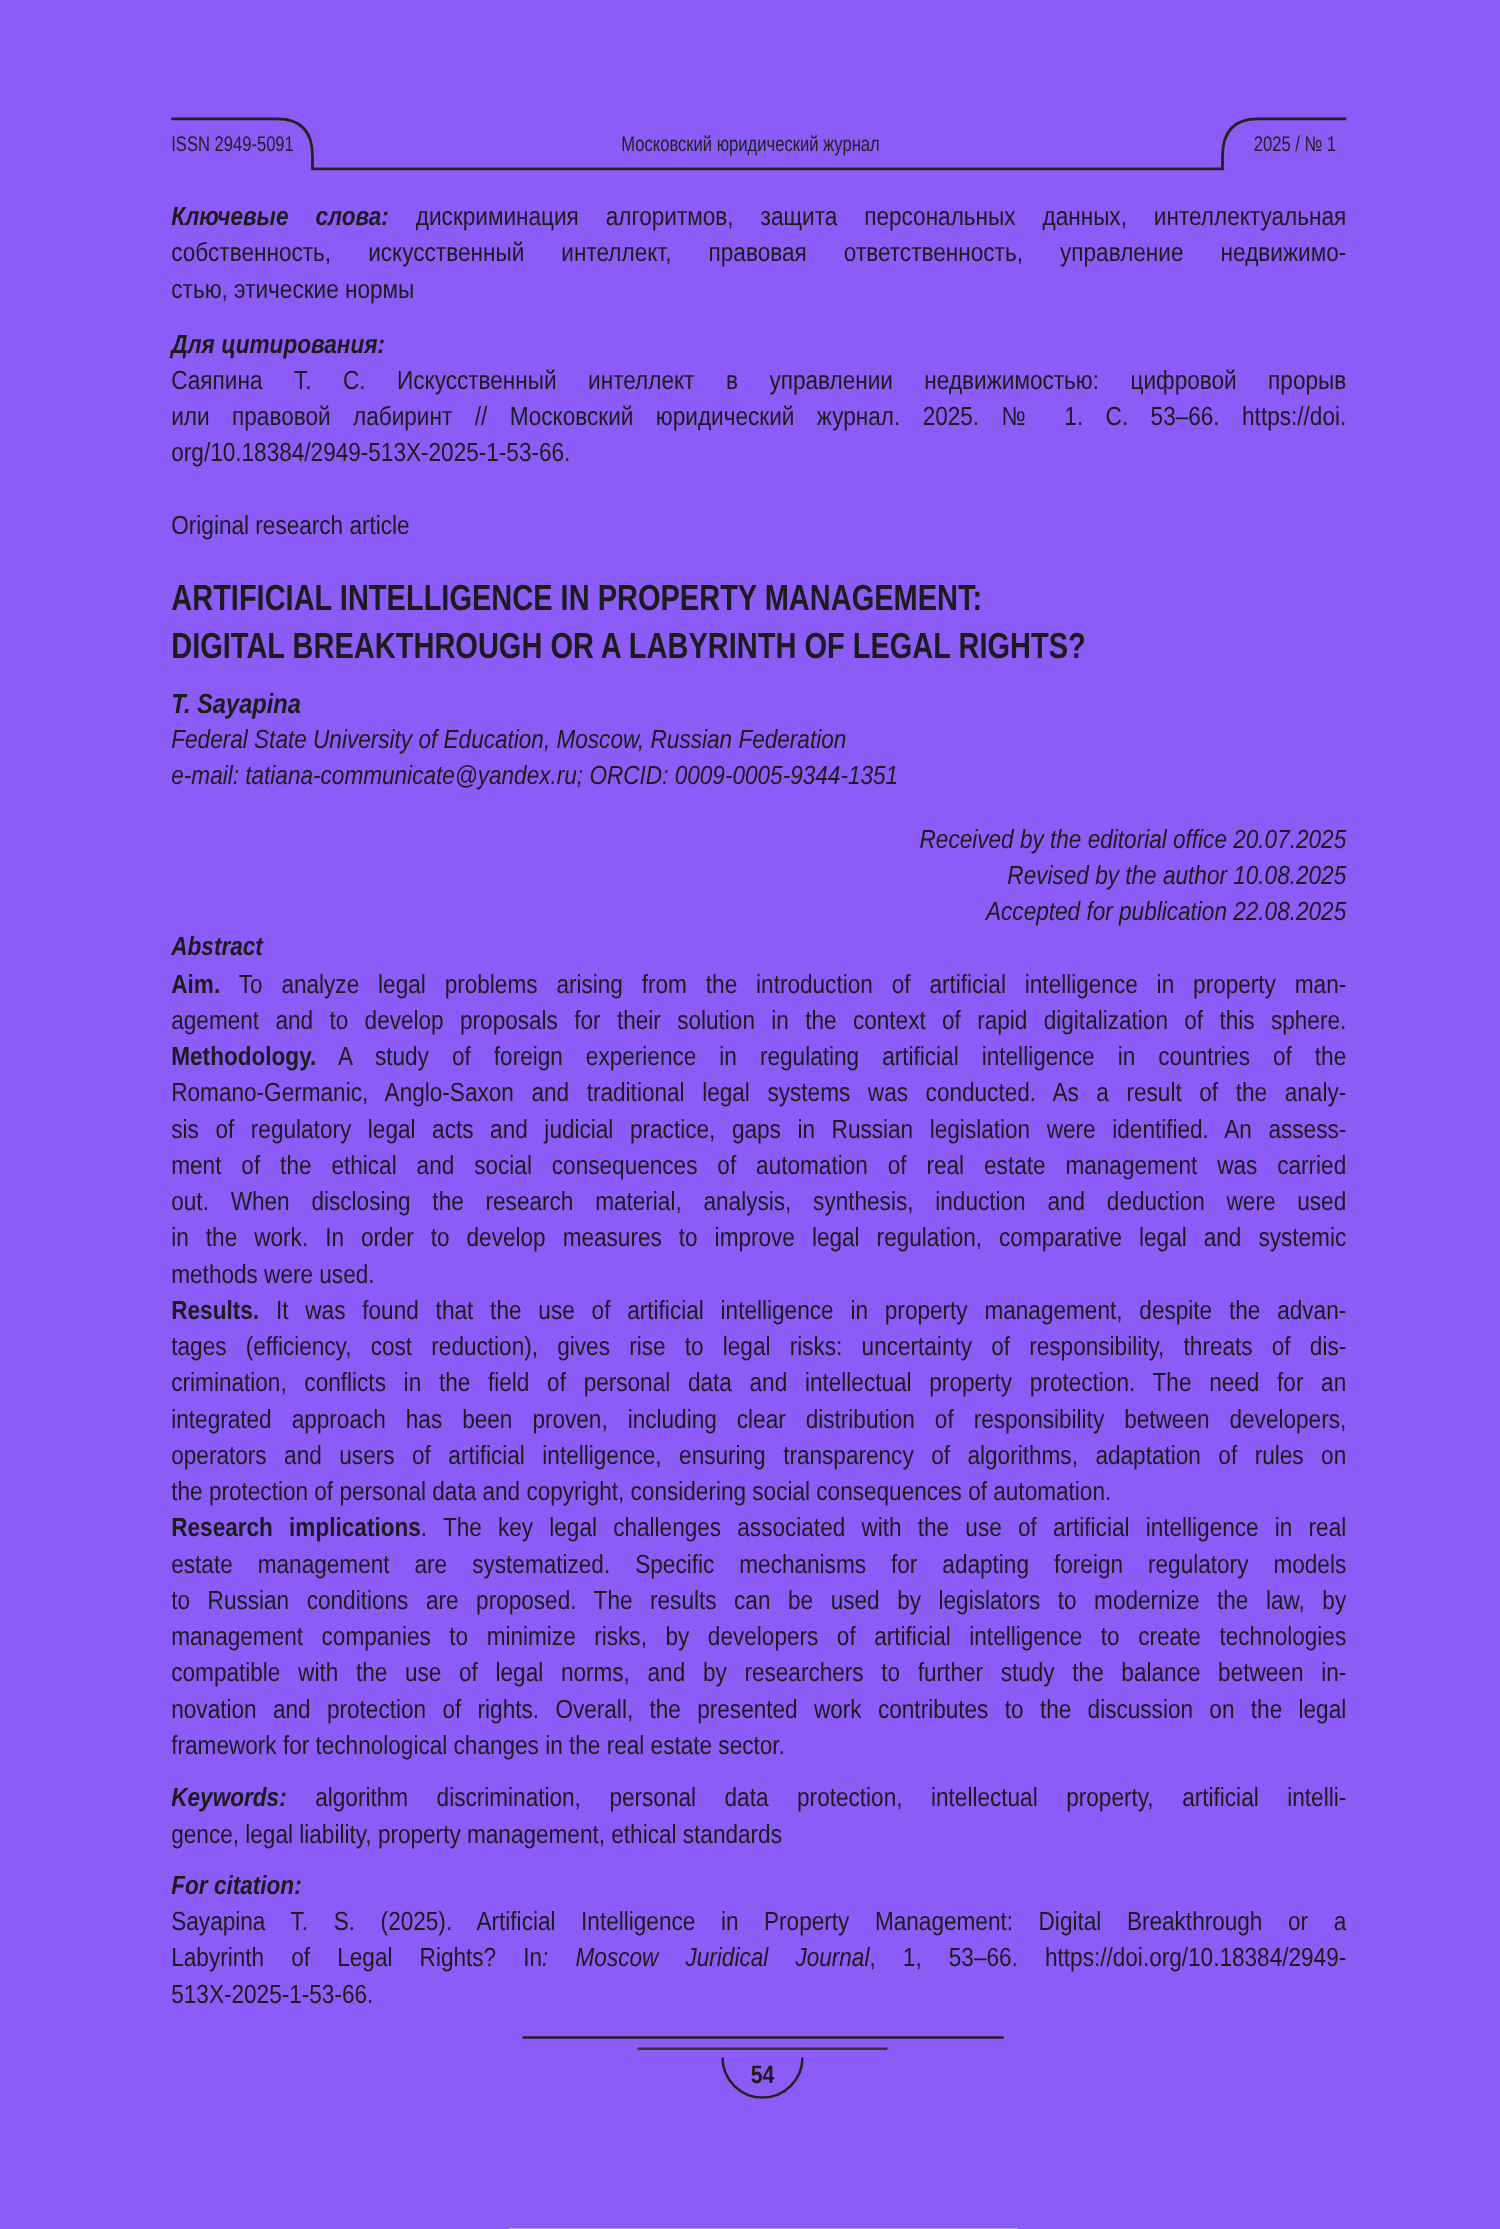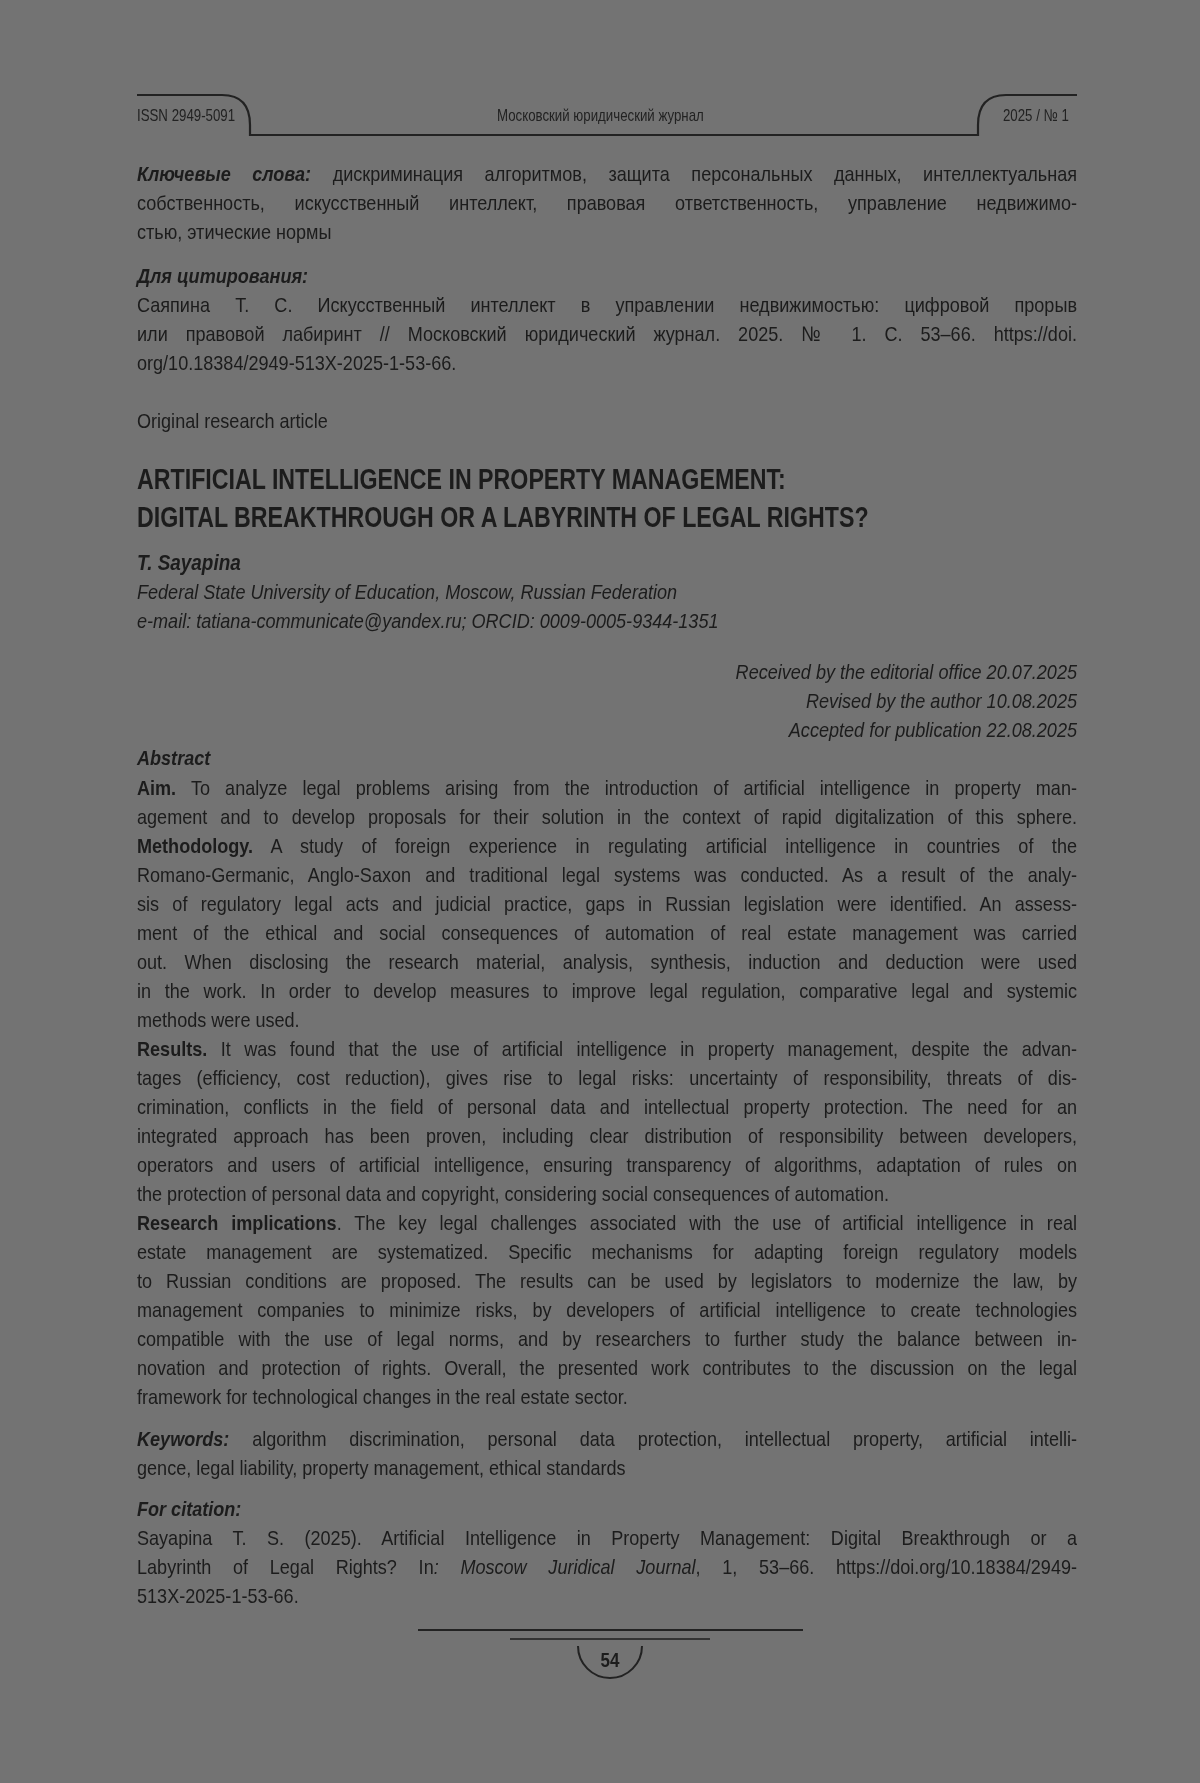--- a/index.html
+++ b/index.html
@@ -1,18 +1,18 @@
 <!DOCTYPE html>
 <html><head>
 <meta charset="utf-8">
 <style>
   html, body { margin: 0; padding: 0; background: #ffffff; }
   body { width: 1200px; height: 1783px; position: relative; overflow: hidden;
          font-family: "Liberation Sans", sans-serif; color: #1c1c1c; }
-  .page { position: absolute; left: 0; top: 0; width: 1200px; height: 1783px; background: #737373; }
+  .page { position: absolute; left: 0; top: 0; width: 1200px; height: 1783px; background: #8b5cf6; }
 
   
   .hdr-svg { position: absolute; left: 0; top: 0; }
   .hdr-text { position: absolute; top: 104px; height: 24px; line-height: 24px;
               font-size: 17px; white-space: nowrap; transform-origin: left center; transform: scaleX(0.78); color: #222; }
 
   
   .ln { position: absolute; left: 137px; width: 1093px; height: 29px; line-height: 29px;
         font-size: 21px; white-space: nowrap; transform-origin: left top; transform: scaleX(0.86); }
   .ln.j { white-space: normal; text-align: justify; text-align-last: justify; overflow: hidden; }

